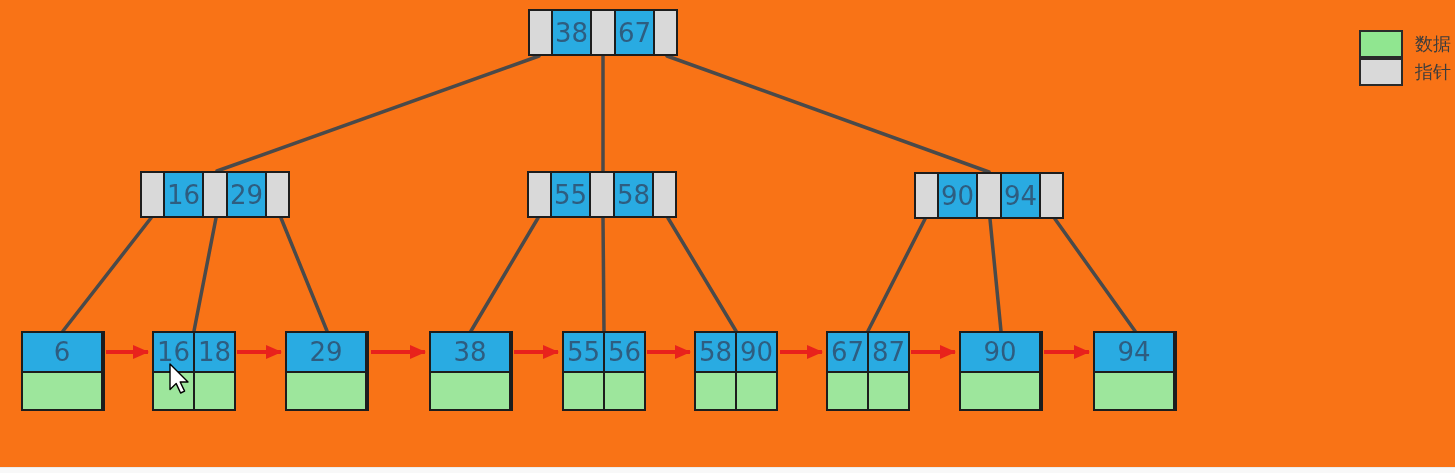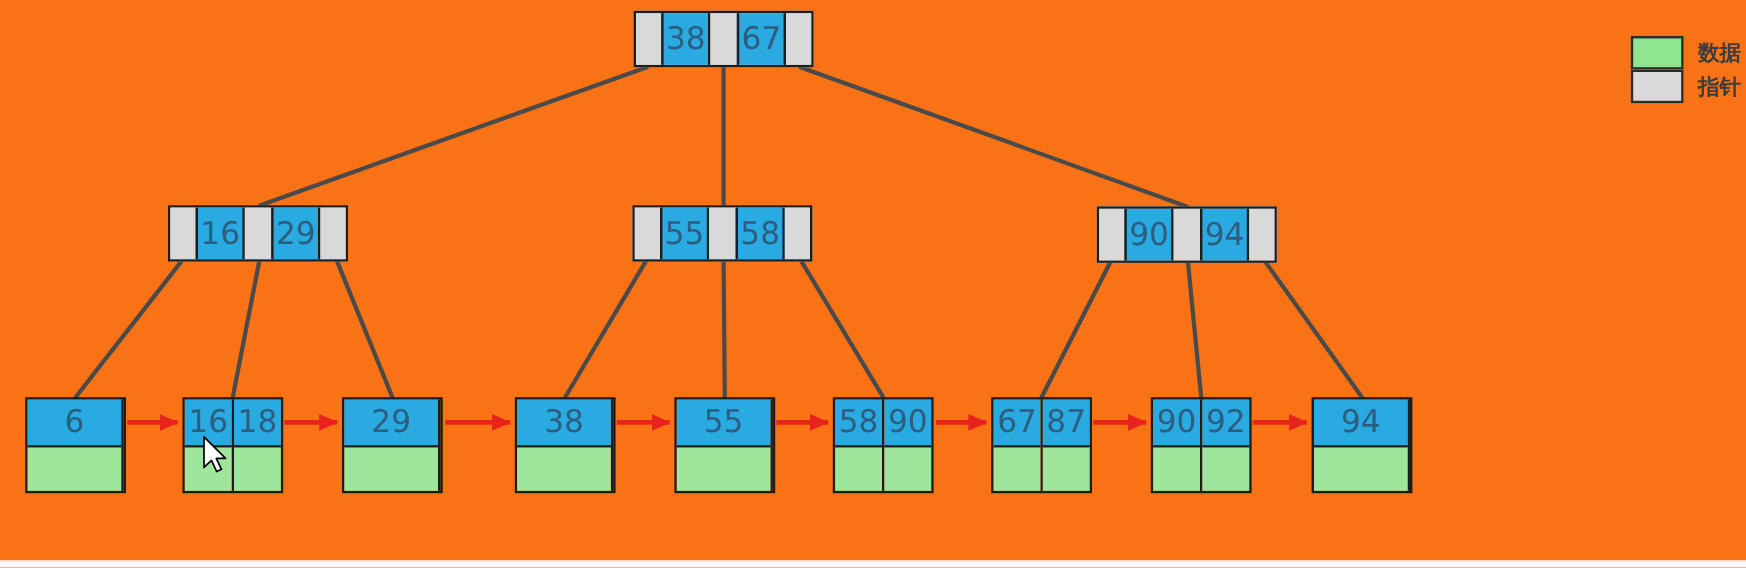--- a/index.html
+++ b/index.html
@@ -42,21 +42,21 @@
   .lkey {
     flex:0 0 40px; background:#29abe2;
     border-bottom:2px solid #1d1d1d;
     display:flex; align-items:center; justify-content:center;
     font-size:26px; color:#2e5d80;
   }
   .ldata { flex:1 1 auto; background:#9de69c; }
 
   
   .legend { position:absolute; z-index:3; }
-  .legend-row { position:absolute; left:0; display:flex; align-items:center;font-weight:bold; }
+  .legend-row { position:absolute; left:0; display:flex; align-items:center; }
   .swatch { width:44px; height:28px; border:2px solid #2a2a2a; }
   .swatch.data { background:#90e690; }
   .swatch.pointer { background:#d9d9d9; }
   .legend-label { margin-left:12px; font-size:18px; color:#3c3c3c; white-space:nowrap; }
 
   .bottom-strip {
     position:absolute; left:0; bottom:0; width:100%; height:6px;
     background:#f8f8f8; border-top:1px solid #ececec; z-index:0;
   }
 </style>
@@ -155,20 +155,24 @@
     <div class="lcol first">
         <div class="lkey">38</div>
         <div class="ldata"></div>
       </div>
   </div>
   <div class="leaf" style="left:562px;top:331px">
     <div class="lcol first">
         <div class="lkey">55</div>
         <div class="ldata"></div>
       </div>
+    <div class="lcol">
+        <div class="lkey">56</div>
+        <div class="ldata"></div>
+      </div>
   </div>
   <div class="leaf" style="left:694px;top:331px">
     <div class="lcol first">
         <div class="lkey">58</div>
         <div class="ldata"></div>
       </div>
     <div class="lcol">
         <div class="lkey">90</div>
         <div class="ldata"></div>
       </div>
@@ -179,24 +183,20 @@
         <div class="ldata"></div>
       </div>
     <div class="lcol">
         <div class="lkey">87</div>
         <div class="ldata"></div>
       </div>
   </div>
   <div class="leaf" style="left:959px;top:331px">
     <div class="lcol first">
         <div class="lkey">90</div>
-        <div class="ldata"></div>
-      </div>
-    <div class="lcol">
-        <div class="lkey">92</div>
         <div class="ldata"></div>
       </div>
   </div>
   <div class="leaf" style="left:1093px;top:331px">
     <div class="lcol first">
         <div class="lkey">94</div>
         <div class="ldata"></div>
       </div>
   </div>
 

